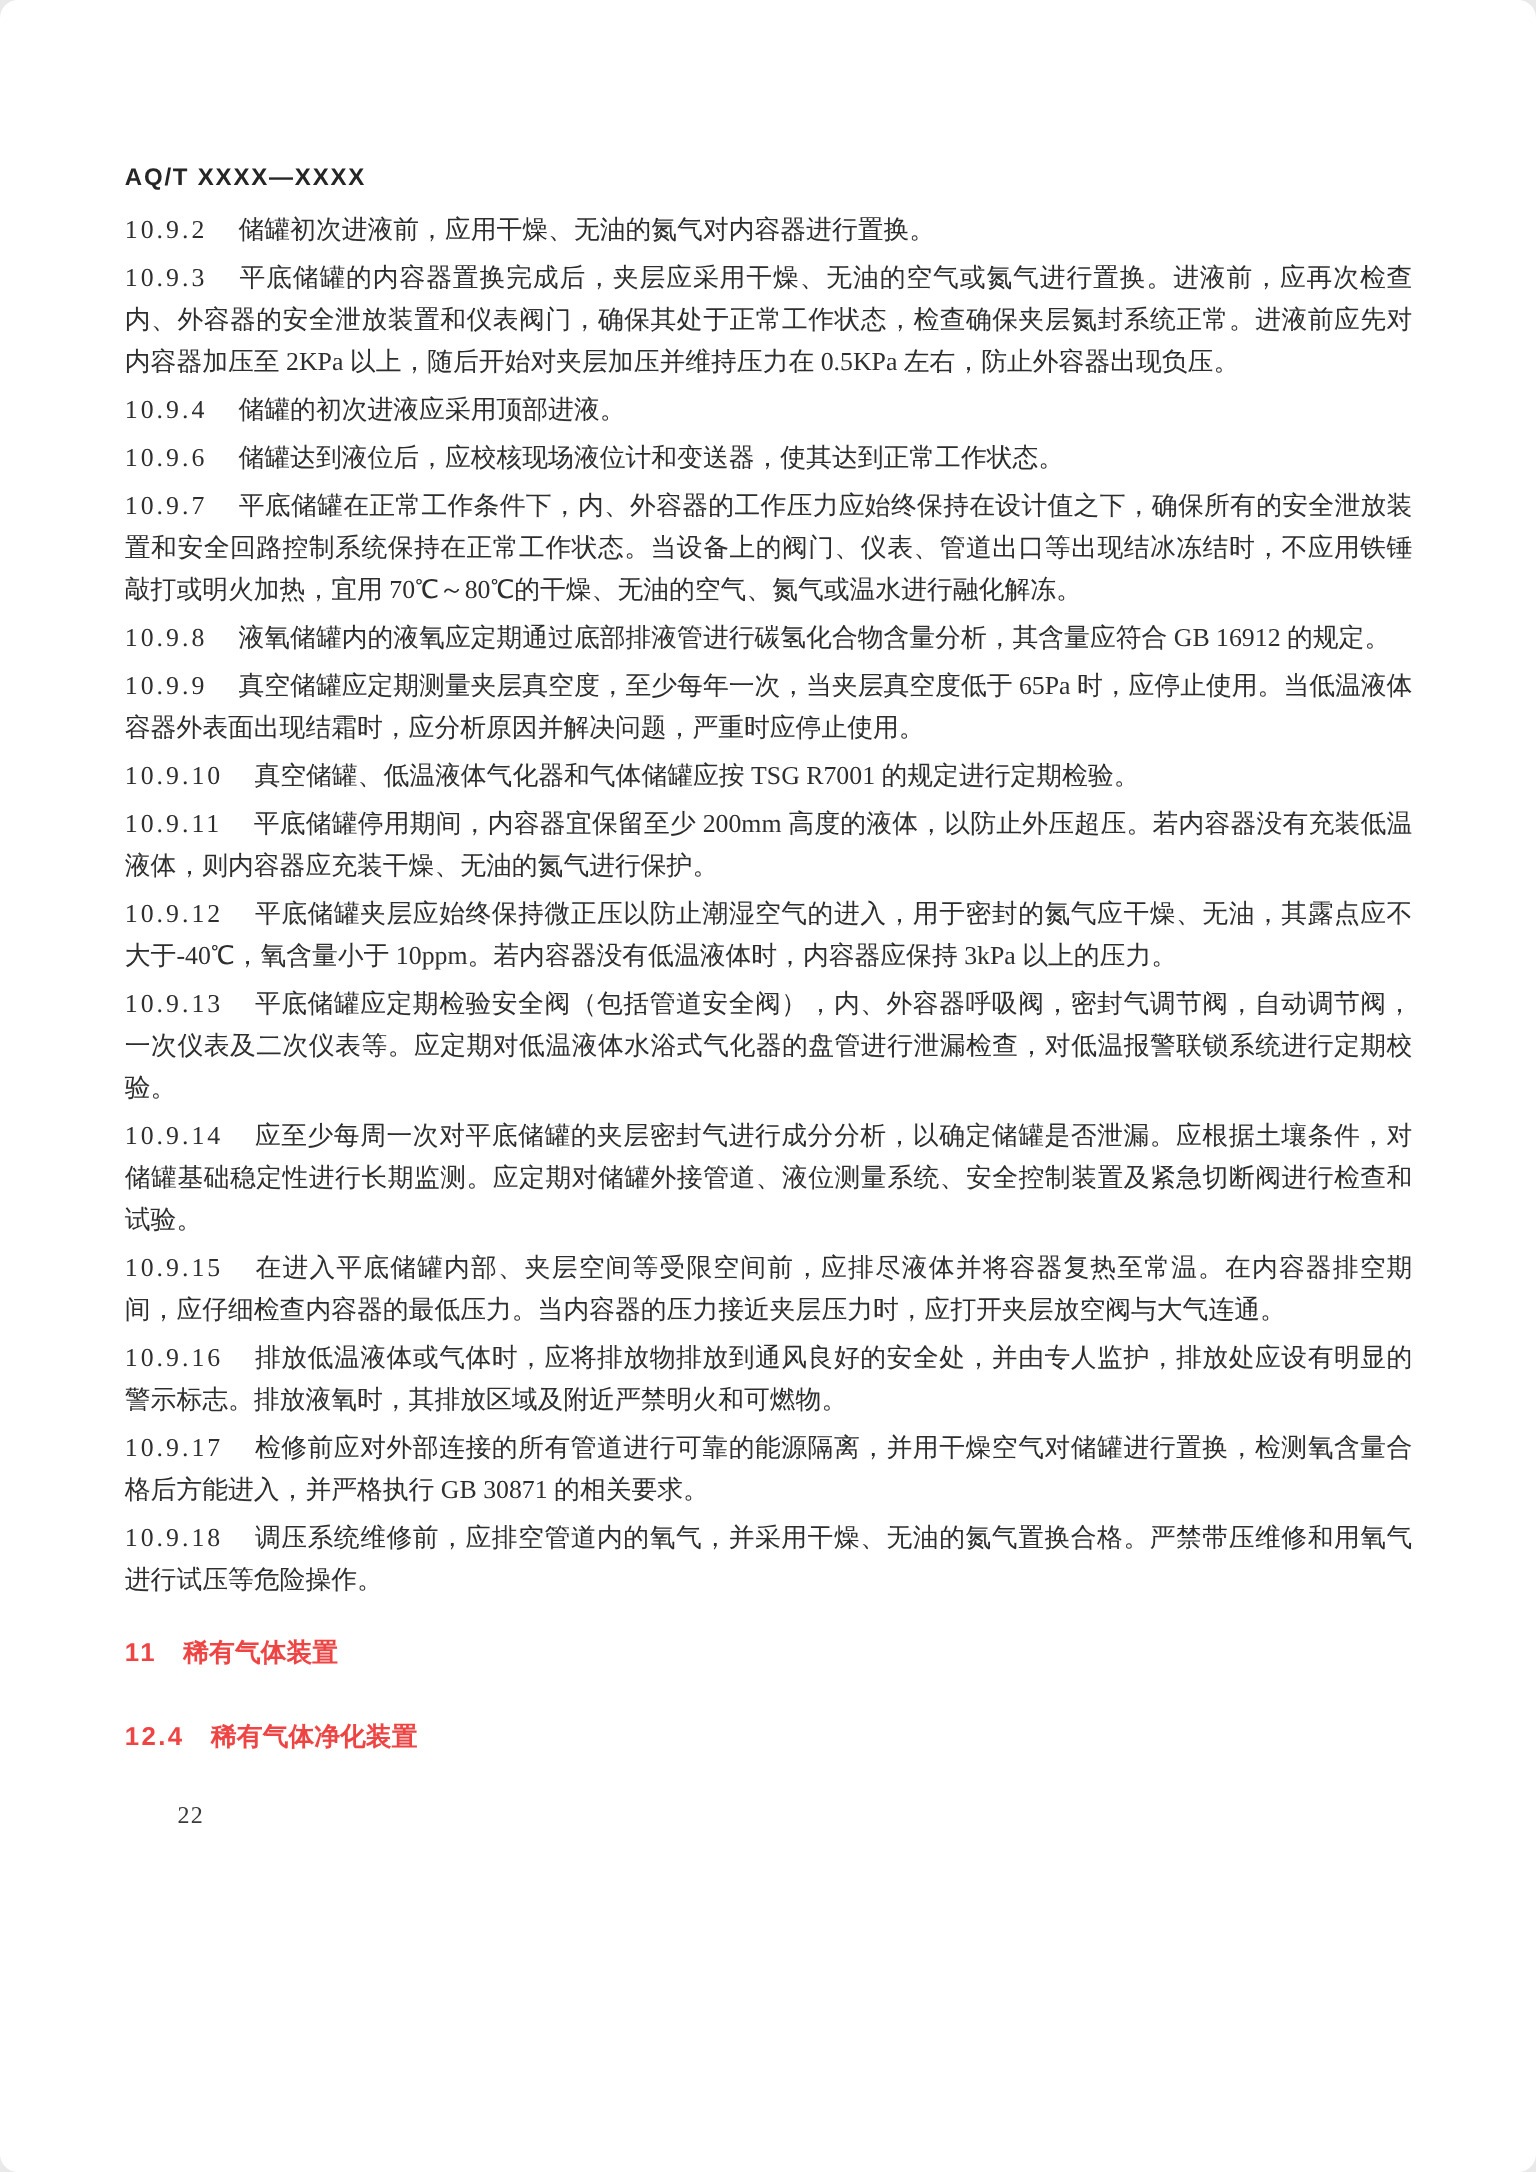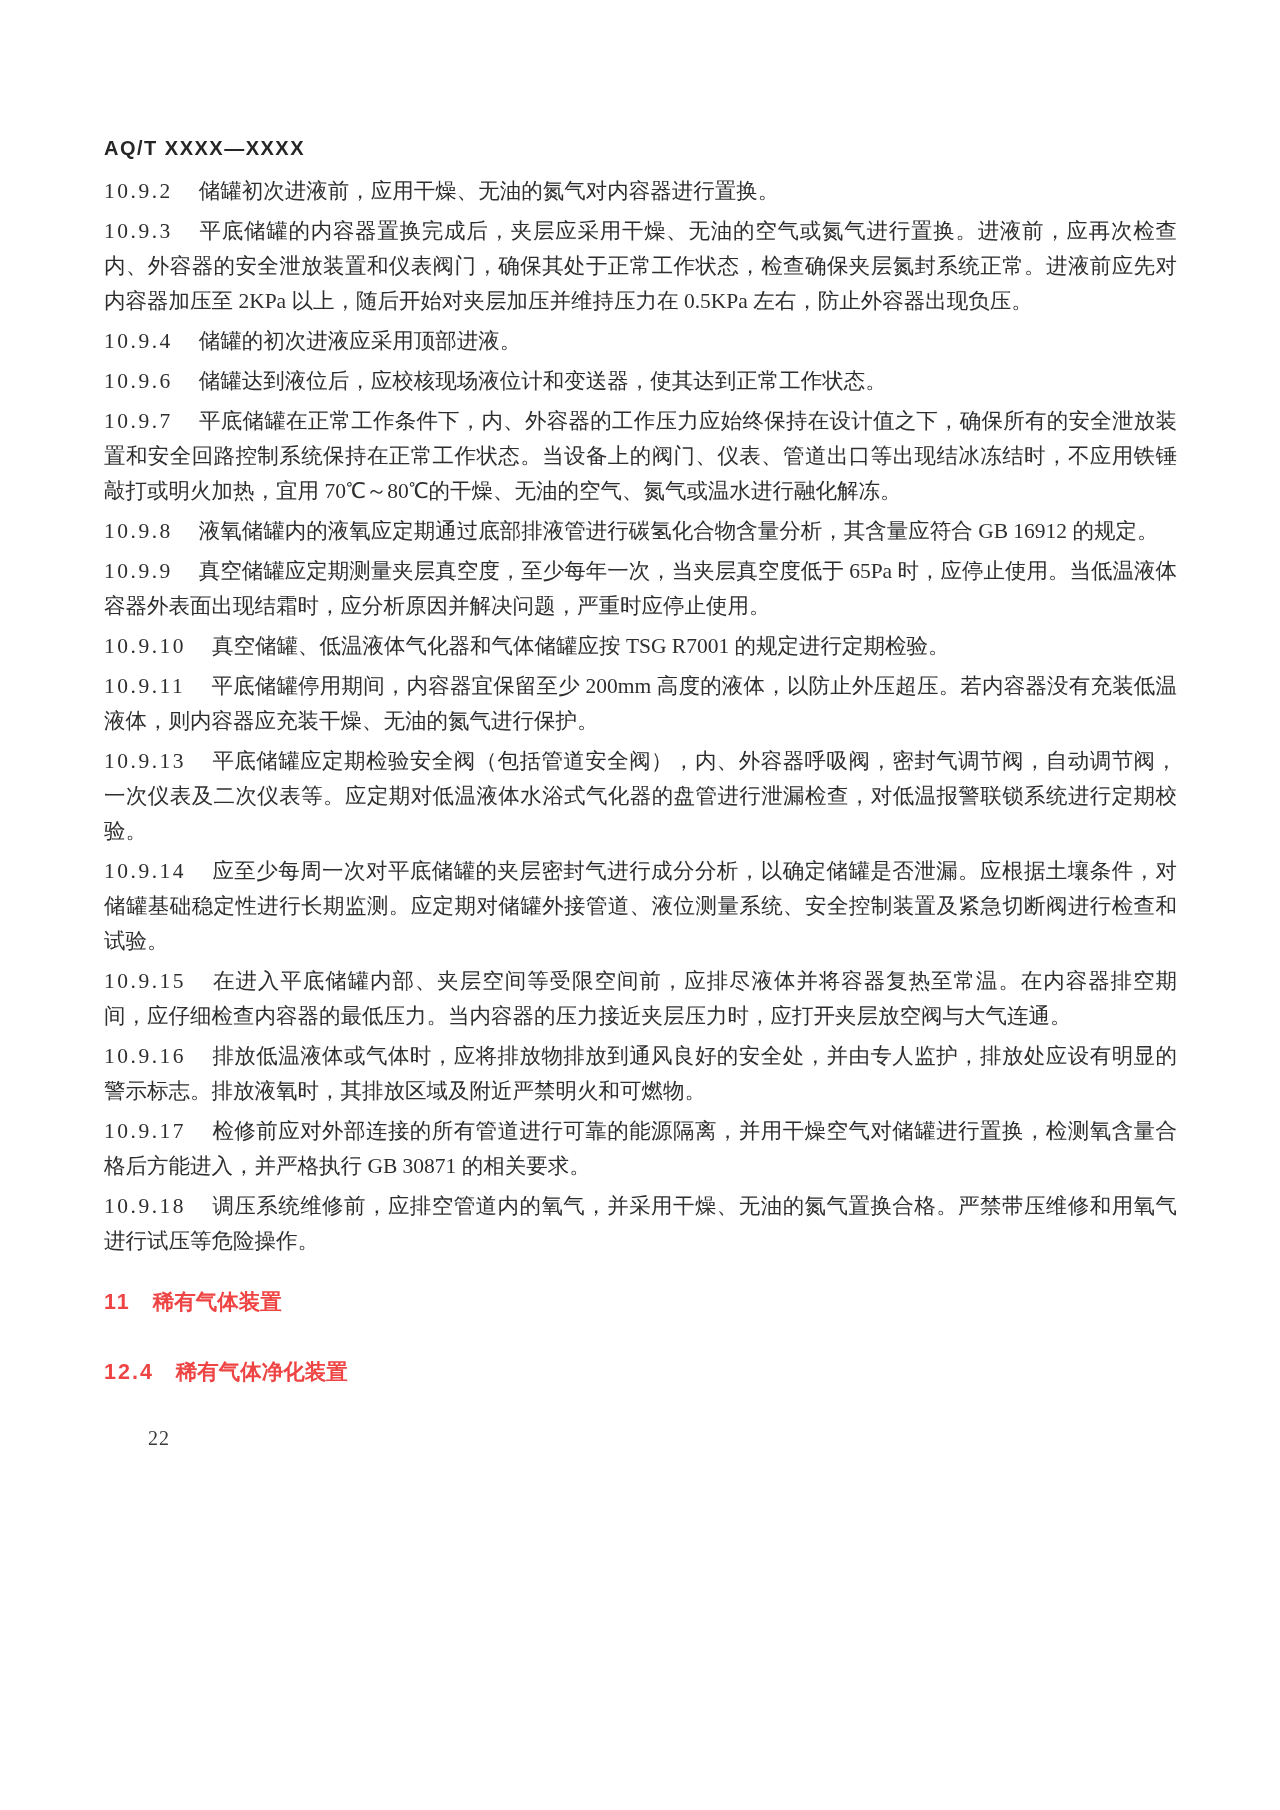--- a/index.html
+++ b/index.html
@@ -5,20 +5,21 @@
   html, body { margin: 0; padding: 0; background: #e9e9e9; }
   .page {
     position: relative;
     width: 1280px;
     height: 1810px;
     margin: 0 auto;
     background: #ffffff;
     overflow: hidden;
     font-family: "Liberation Serif", serif;
     color: #2e2e2e;
+    border-radius: 15px;
   }
   .doc-header {
     position: absolute;
     top: 137px;
     left: 104px;
     font-family: "Liberation Sans", sans-serif;
     font-size: 20px;
     font-weight: 600;
     letter-spacing: 1.5px;
     color: #262626;
@@ -101,20 +102,21 @@
   <p class="para"><span class="num">10.9.7</span><span class="txt">平底储罐在正常工作条件下，内、外容器的工作压力应始终保持在设计值之下，确保所有的安全泄放装置和安全回路控制系统保持在正常工作状态。当设备上的阀门、仪表、管道出口等出现结冰冻结时，不应用铁锤敲打或明火加热，宜用 70℃～80℃的干燥、无油的空气、氮气或温水进行融化解冻。</span></p>
 
   <p class="para"><span class="num">10.9.8</span><span class="txt">液氧储罐内的液氧应定期通过底部排液管进行碳氢化合物含量分析，其含量应符合 GB 16912 的规定。</span></p>
 
   <p class="para"><span class="num">10.9.9</span><span class="txt">真空储罐应定期测量夹层真空度，至少每年一次，当夹层真空度低于 65Pa 时，应停止使用。当低温液体容器外表面出现结霜时，应分析原因并解决问题，严重时应停止使用。</span></p>
 
   <p class="para"><span class="num">10.9.10</span><span class="txt">真空储罐、低温液体气化器和气体储罐应按 TSG R7001 的规定进行定期检验。</span></p>
 
   <p class="para"><span class="num">10.9.11</span><span class="txt">平底储罐停用期间，内容器宜保留至少 200mm 高度的液体，以防止外压超压。若内容器没有充装低温液体，则内容器应充装干燥、无油的氮气进行保护。</span></p>
 
+  <p class="para"><span class="num">10.9.12</span><span class="txt">平底储罐夹层应始终保持微正压以防止潮湿空气的进入，用于密封的氮气应干燥、无油，其露点应不大于-40℃，氧含量小于 10ppm。若内容器没有低温液体时，内容器应保持 3kPa 以上的压力。</span></p>
 
   <p class="para"><span class="num">10.9.13</span><span class="txt">平底储罐应定期检验安全阀（包括管道安全阀），内、外容器呼吸阀，密封气调节阀，自动调节阀，一次仪表及二次仪表等。应定期对低温液体水浴式气化器的盘管进行泄漏检查，对低温报警联锁系统进行定期校验。</span></p>
 
   <p class="para"><span class="num">10.9.14</span><span class="txt">应至少每周一次对平底储罐的夹层密封气进行成分分析，以确定储罐是否泄漏。应根据土壤条件，对储罐基础稳定性进行长期监测。应定期对储罐外接管道、液位测量系统、安全控制装置及紧急切断阀进行检查和试验。</span></p>
 
   <p class="para"><span class="num">10.9.15</span><span class="txt">在进入平底储罐内部、夹层空间等受限空间前，应排尽液体并将容器复热至常温。在内容器排空期间，应仔细检查内容器的最低压力。当内容器的压力接近夹层压力时，应打开夹层放空阀与大气连通。</span></p>
 
   <p class="para"><span class="num">10.9.16</span><span class="txt">排放低温液体或气体时，应将排放物排放到通风良好的安全处，并由专人监护，排放处应设有明显的警示标志。排放液氧时，其排放区域及附近严禁明火和可燃物。</span></p>
 
   <p class="para"><span class="num">10.9.17</span><span class="txt">检修前应对外部连接的所有管道进行可靠的能源隔离，并用干燥空气对储罐进行置换，检测氧含量合格后方能进入，并严格执行 GB 30871 的相关要求。</span></p>

